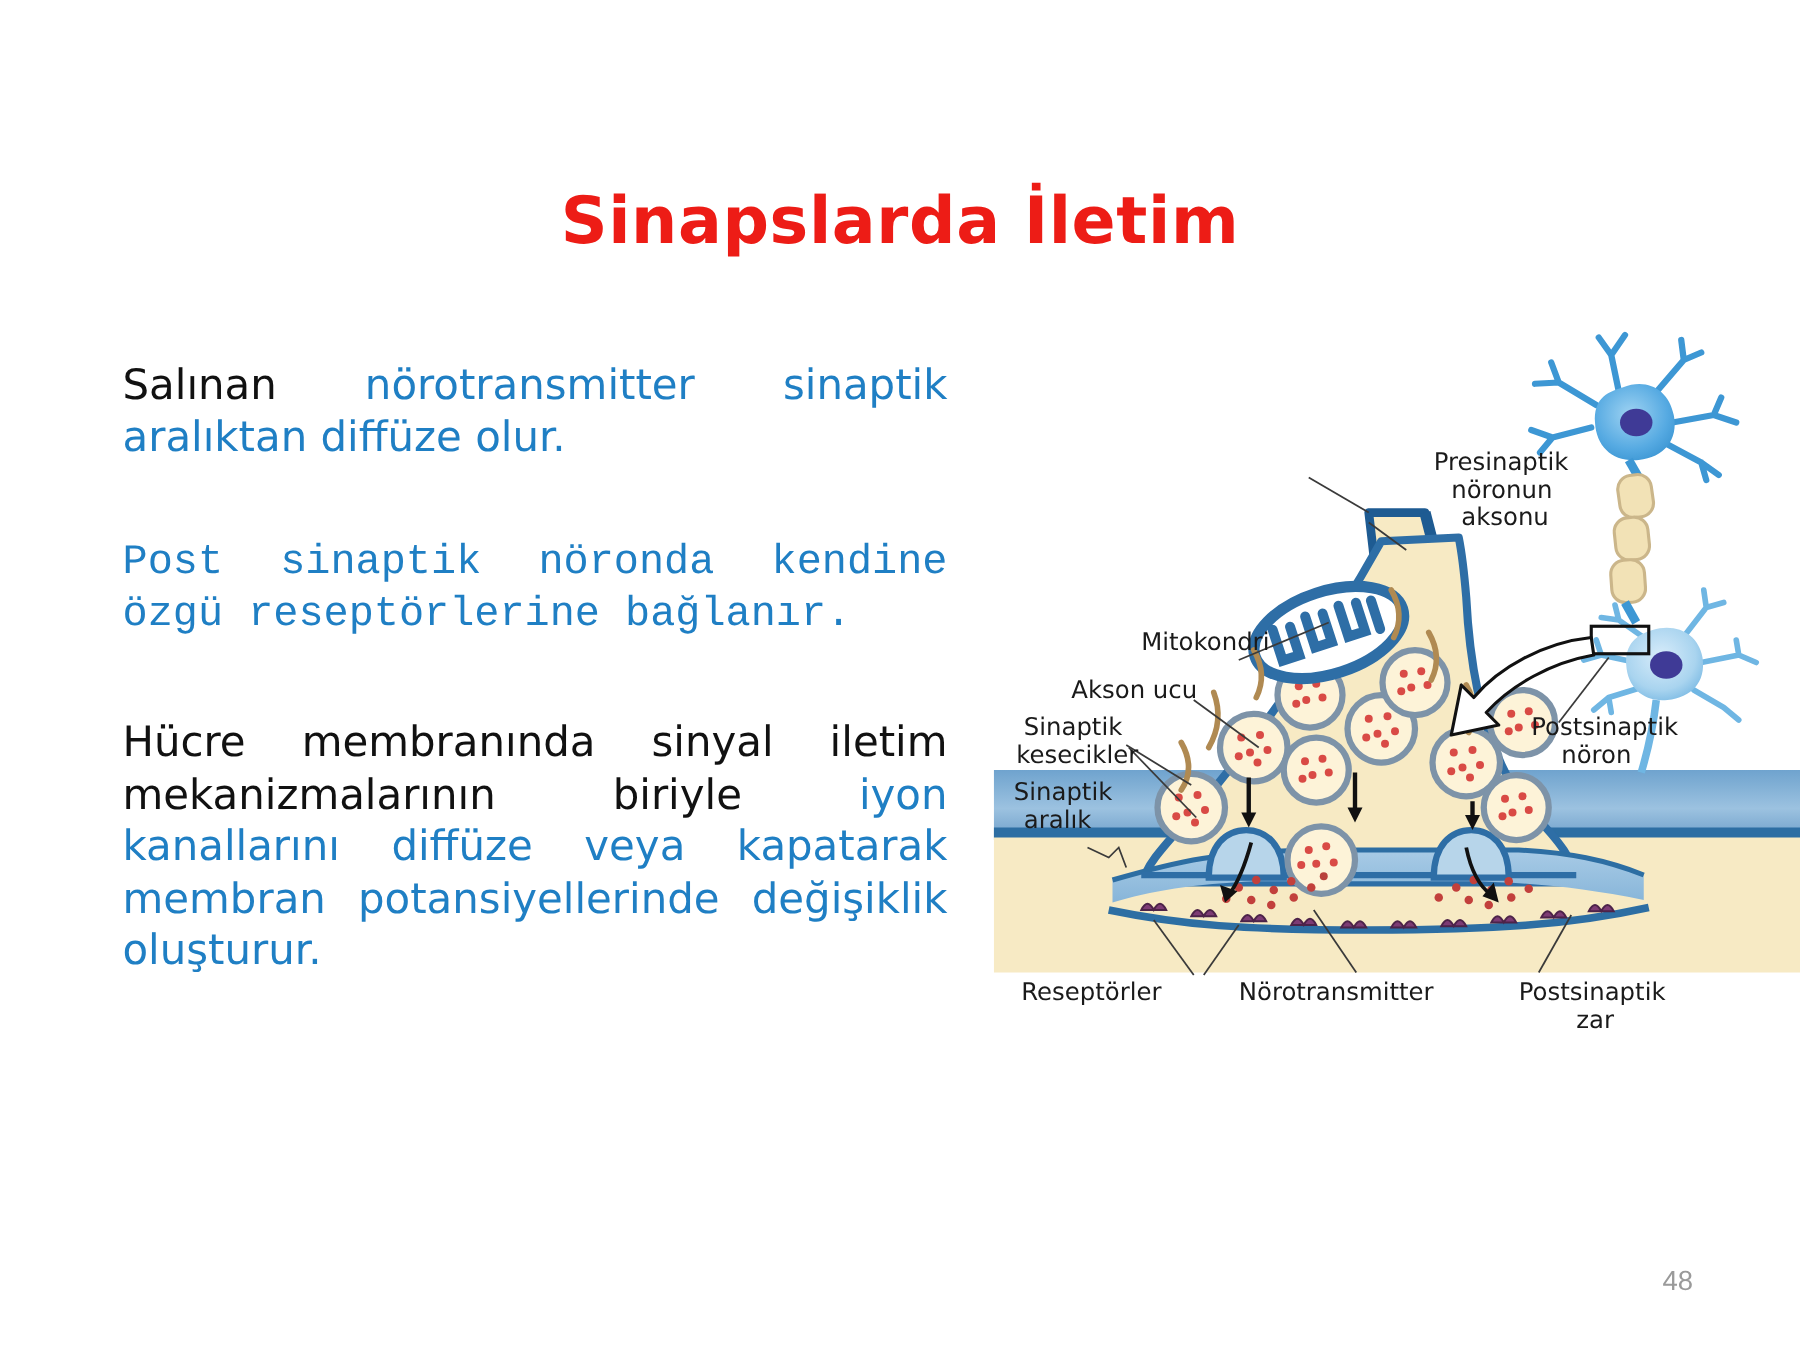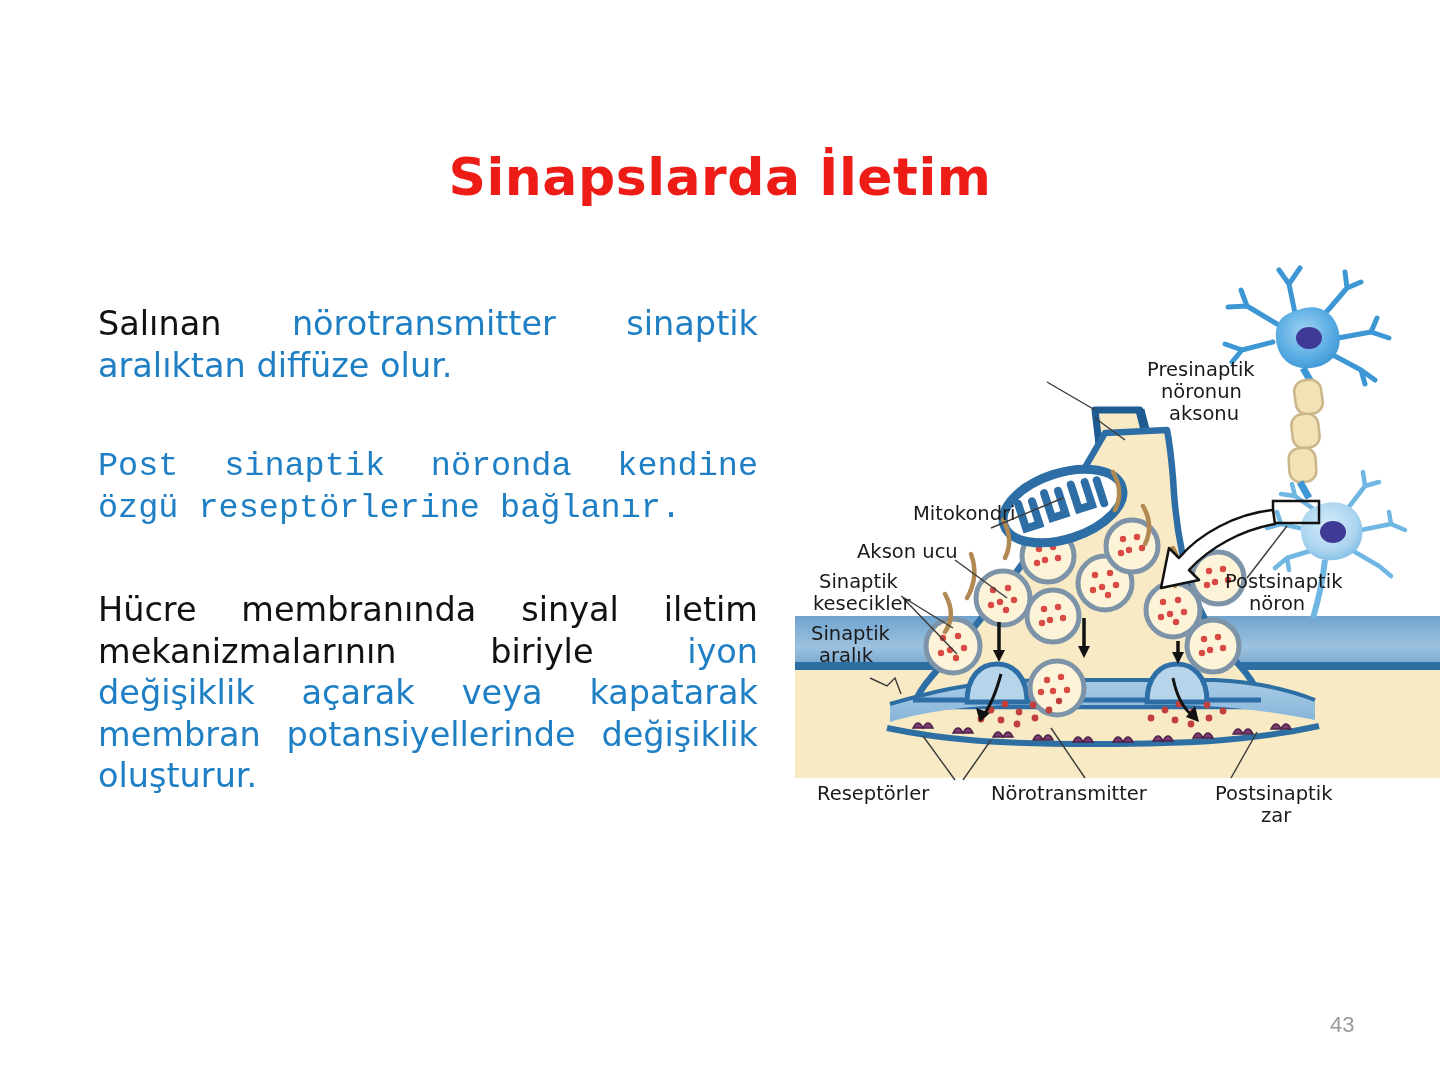--- a/index.html
+++ b/index.html
@@ -37,21 +37,21 @@
     font-size: 52px;
     letter-spacing: 0.5px;
     line-height: 1.05;
     white-space: nowrap;
   }
 
   
   #body-column {
     position: absolute;
     left: 98px;
-    top: 303px;
+    top: 287px;
     width: 660px;
   }
   .para {
     text-align: justify;
     text-justify: inter-word;
     font-family: "DejaVu Sans", sans-serif;
     font-size: 33.5px;
     line-height: 1.24;
     color: #000000;
     margin: 0;
@@ -98,24 +98,24 @@
 </head>
 <body>
 
 <div id="slide">
 
   <div id="slide-title">Sinapslarda İletim</div>
 
   <div id="body-column">
     <p class="para p1"><span class="black">Salınan </span><span class="blue">nörotransmitter sinaptik aralıktan diffüze olur.</span></p>
     <p class="para p2"><span class="blue">Post sinaptik nöronda kendine özgü reseptörlerine bağlanır.</span></p>
-    <p class="para p3"><span class="black">Hücre membranında sinyal iletim mekanizmalarının biriyle </span><span class="blue">iyon değişiklik açarak veya kapatarak membran potansiyellerinde değişiklik oluşturur.</span></p>
+    <p class="para p3"><span class="black">Hücre membranında sinyal iletim mekanizmalarının biriyle </span><span class="blue">iyon kanallarını diffüze veya kapatarak membran potansiyellerinde değişiklik oluşturur.</span></p>
   </div>
 
-  <div id="page-number">43</div>
+  <div id="page-number">48</div>
 
   <div id="figure">
     <svg width="648" height="568" viewBox="0 0 648 568" xmlns="http://www.w3.org/2000/svg">
       <defs>
         <linearGradient id="bandGrad" x1="0" y1="0" x2="0" y2="1">
           <stop offset="0%" stop-color="#6fa3ce"></stop>
           <stop offset="55%" stop-color="#9cc2e0"></stop>
           <stop offset="100%" stop-color="#6d9ec9"></stop>
         </linearGradient>
         <radialGradient id="somaGrad" cx="45%" cy="40%" r="65%">

